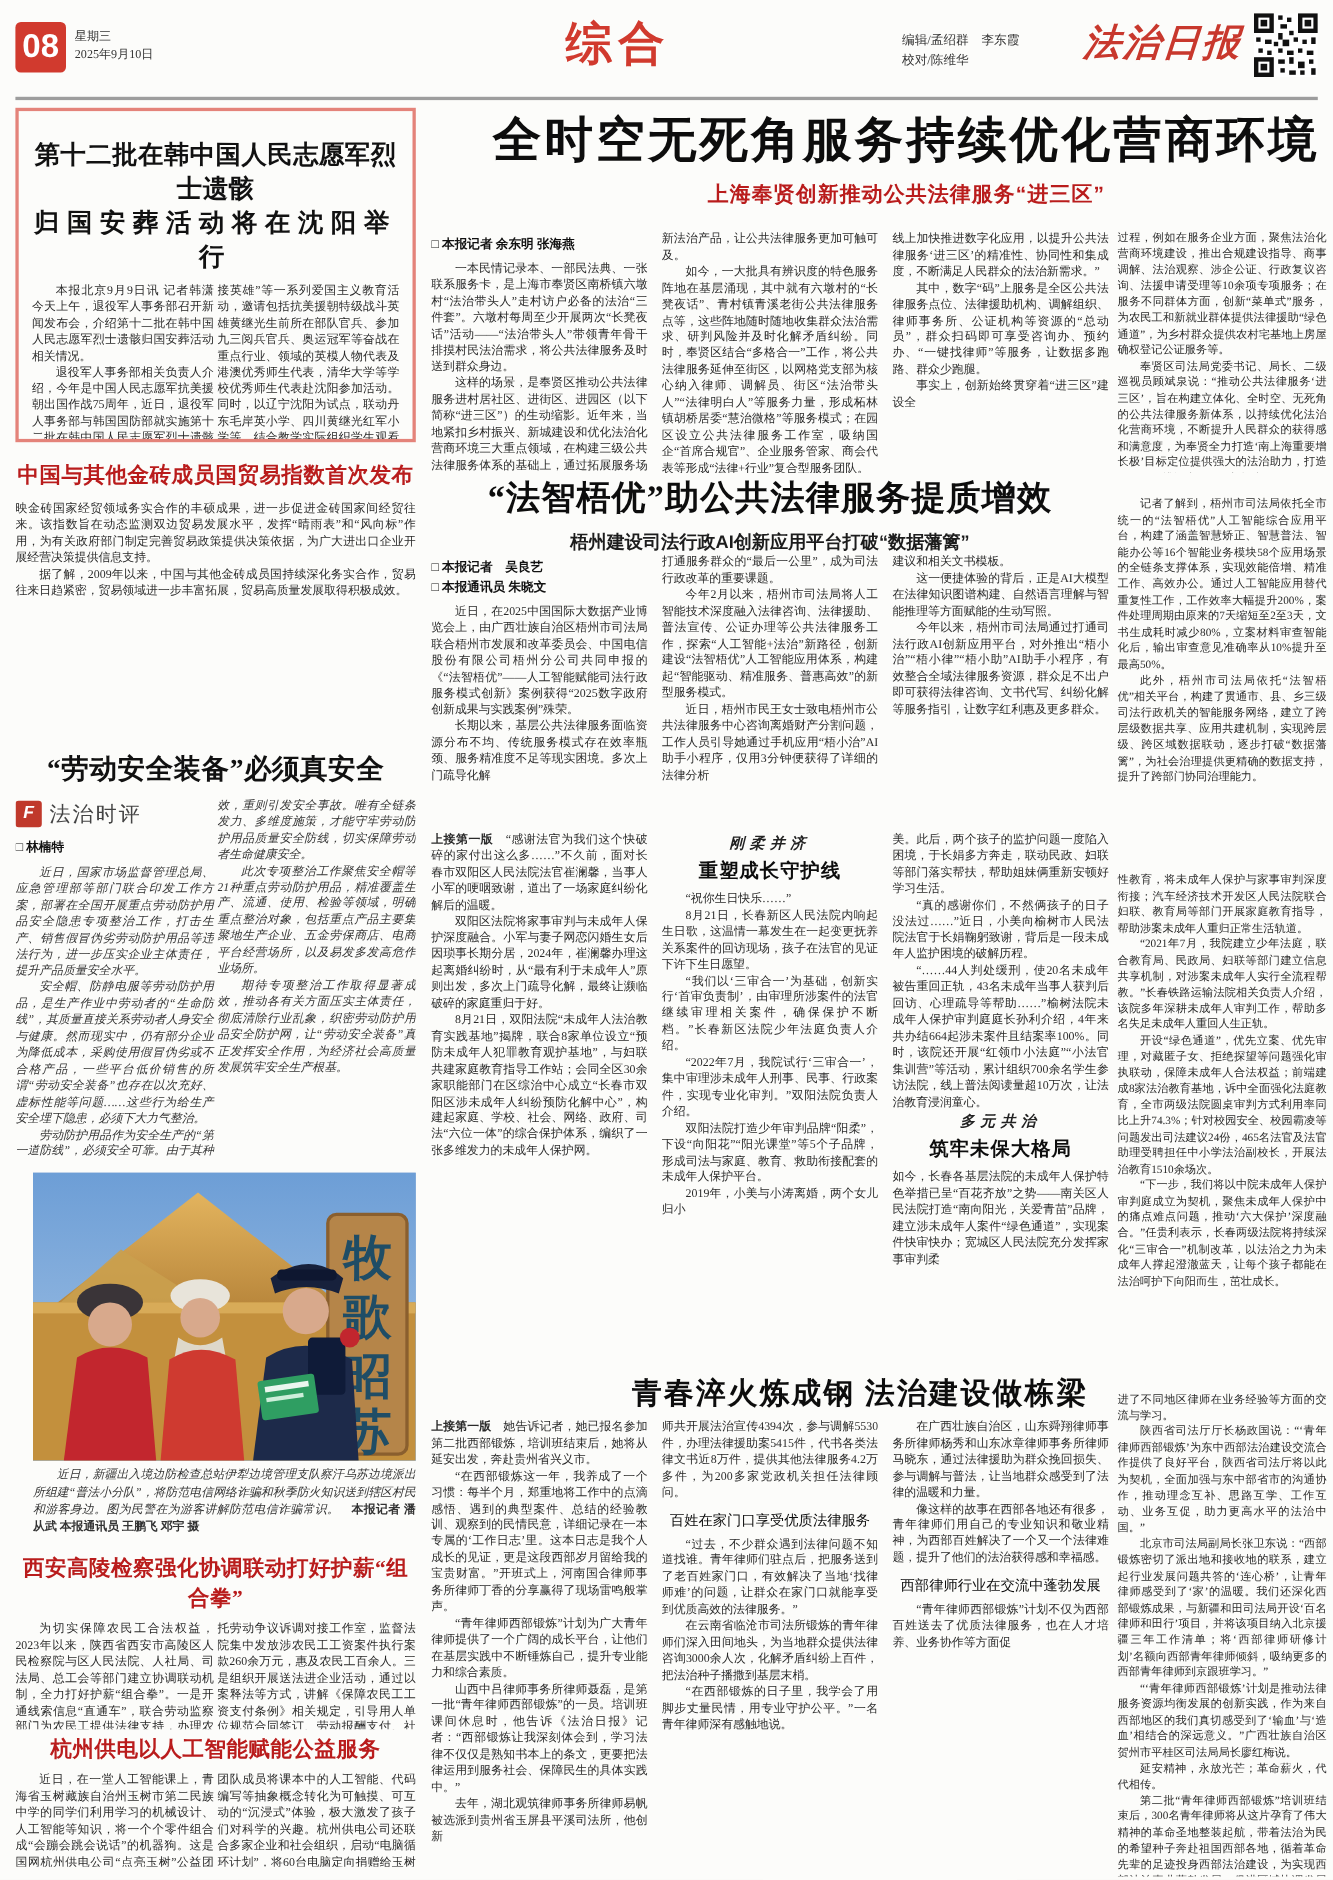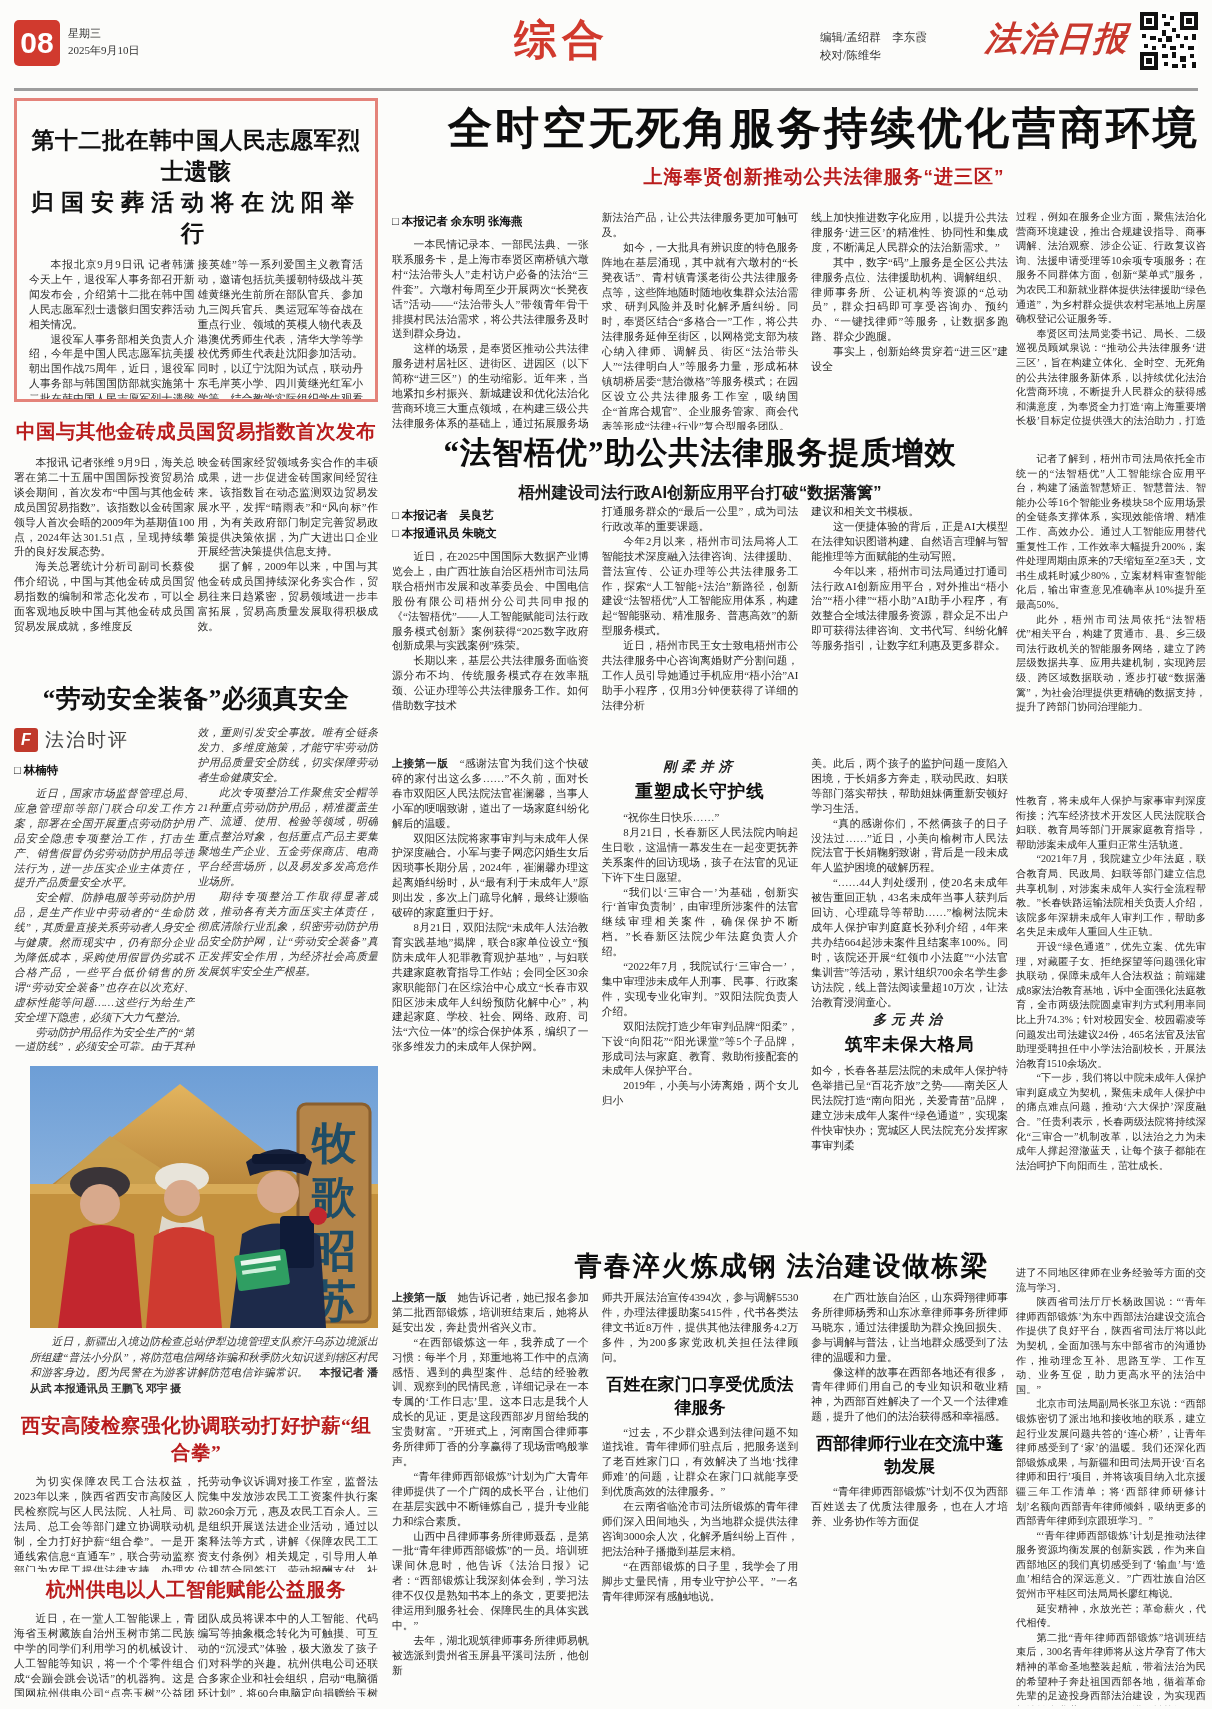--- a/index.html
+++ b/index.html
@@ -61,21 +61,21 @@
                   color:#b91c1c;margin-top:10px;letter-spacing:1px}
   .hero-body{left:392px;top:210px;width:616px;height:220px}
   .wz-head{left:392px;top:432px;width:616px;text-align:center}
   .wz-head .hl{font-size:31px;font-weight:900;letter-spacing:1px;color:#0d0d0d}
   .wz-head .sub{font-family:"Liberation Sans",sans-serif;font-weight:700;font-size:16.5px;margin-top:8px;color:#1c1c1c}
   .wz-body{left:392px;top:504px;width:616px;height:246px}
   .minors-body{left:392px;top:756px;width:616px;height:492px}
   .kicker{font-style:italic;font-weight:bold;font-size:13.5px;text-align:center;letter-spacing:5px;margin:2px 0 3px}
   .subhead{font-family:"Liberation Sans",sans-serif;font-weight:900;font-size:17.5px;text-align:center;
            letter-spacing:1px;margin-bottom:7px;color:#0d0d0d}
-  .subhead2{font-family:"Liberation Sans",sans-serif;font-weight:700;font-size:17px;text-align:center;
+  .subhead2{font-family:"Liberation Sans",sans-serif;font-weight:400;font-size:13px;text-align:center;
             margin:8px 0 6px;color:#0d0d0d}
   .youth-head{left:556px;top:1248px;width:452px;text-align:center;font-size:27px;font-weight:900;
               letter-spacing:2px;color:#0d0d0d}
   .youth-body{left:392px;top:1290px;width:616px;height:415px}
   
   .rc{left:1016px;width:190px;overflow:hidden}
   .rc .bp{font-size:10.2px;line-height:14.6px}
   .seg1{top:210px;height:220px}
   .seg2{top:452px;height:338px}
   .seg3{top:794px;height:430px}
@@ -152,24 +152,20 @@
         </div>
       <div class="c midstart">
           <p class="bp">接英雄”等一系列爱国主义教育活动，邀请包括抗美援朝特级战斗英雄黄继光生前所在部队官兵、参加九三阅兵官兵、奥运冠军等奋战在重点行业、领域的英模人物代表及港澳优秀师生代表，清华大学等学校优秀师生代表赴沈阳参加活动。同时，以辽宁沈阳为试点，联动丹东毛岸英小学、四川黄继光红军小学等，结合教学实际组织学生观看直播仪式。</p>
         </div>
     </div>
   </section>
 
   <section class="abs brics">
     <h2 class="hl-mid">中国与其他金砖成员国贸易指数首次发布</h2>
     <div class="cols2">
-      <div class="c">
-          <p class="bp">本报讯 记者张维 9月9日，海关总署在第二十五届中国国际投资贸易洽谈会期间，首次发布“中国与其他金砖成员国贸易指数”。该指数以金砖国家领导人首次会晤的2009年为基期值100点，2024年达301.51点，呈现持续攀升的良好发展态势。</p>
-          <p class="bp">海关总署统计分析司副司长蔡俊伟介绍说，中国与其他金砖成员国贸易指数的编制和常态化发布，可以全面客观地反映中国与其他金砖成员国贸易发展成就，多维度反</p>
-        </div>
       <div class="c midstart">
           <p class="bp">映金砖国家经贸领域务实合作的丰硕成果，进一步促进金砖国家间经贸往来。该指数旨在动态监测双边贸易发展水平，发挥“晴雨表”和“风向标”作用，为有关政府部门制定完善贸易政策提供决策依据，为广大进出口企业开展经营决策提供信息支持。</p>
           <p class="bp">据了解，2009年以来，中国与其他金砖成员国持续深化务实合作，贸易往来日趋紧密，贸易领域进一步丰富拓展，贸易高质量发展取得积极成效。</p>
         </div>
     </div>
   </section>
 
   <section class="abs commentary">
     <h2 class="hl">“劳动安全装备”必须真安全</h2>
     <div class="cols2 kaiti">
@@ -302,21 +298,21 @@
   <div class="abs wz-head">
     <div class="hl">“法智梧优”助公共法律服务提质增效</div>
     <div class="sub">梧州建设司法行政AI创新应用平台打破“数据藩篱”</div>
   </div>
   <div class="abs wz-body cols3">
     <div class="c">
       <div class="byline">□ 本报记者　吴良艺</div>
       <div class="byline" style="margin-top:-5px">□ 本报通讯员 朱晓文</div>
       <div>
           <p class="bp">近日，在2025中国国际大数据产业博览会上，由广西壮族自治区梧州市司法局联合梧州市发展和改革委员会、中国电信股份有限公司梧州分公司共同申报的《“法智梧优”——人工智能赋能司法行政服务模式创新》案例获得“2025数字政府创新成果与实践案例”殊荣。</p>
-          <p class="bp">长期以来，基层公共法律服务面临资源分布不均、传统服务模式存在效率瓶颈、公证办理等公共法律服务工作。如何借助数字技术</p>
+          <p class="bp">长期以来，基层公共法律服务面临资源分布不均、传统服务模式存在效率瓶颈、服务精准度不足等现实困境。多次上门疏导化解</p>
         </div>
     </div>
     <div class="c midstart">
         <p class="bp">打通服务群众的“最后一公里”，成为司法行政改革的重要课题。</p>
         <p class="bp">今年2月以来，梧州市司法局将人工智能技术深度融入法律咨询、法律援助、普法宣传、公证办理等公共法律服务工作，探索“人工智能+法治”新路径，创新建设“法智梧优”人工智能应用体系，构建起“智能驱动、精准服务、普惠高效”的新型服务模式。</p>
         <p class="bp">近日，梧州市民王女士致电梧州市公共法律服务中心咨询离婚财产分割问题，工作人员引导她通过手机应用“梧小治”AI助手小程序，仅用3分钟便获得了详细的法律分析</p>
       </div>
     <div class="c midstart">
         <p class="bp">建议和相关文书模板。</p>
         <p class="bp">这一便捷体验的背后，正是AI大模型在法律知识图谱构建、自然语言理解与智能推理等方面赋能的生动写照。</p>

